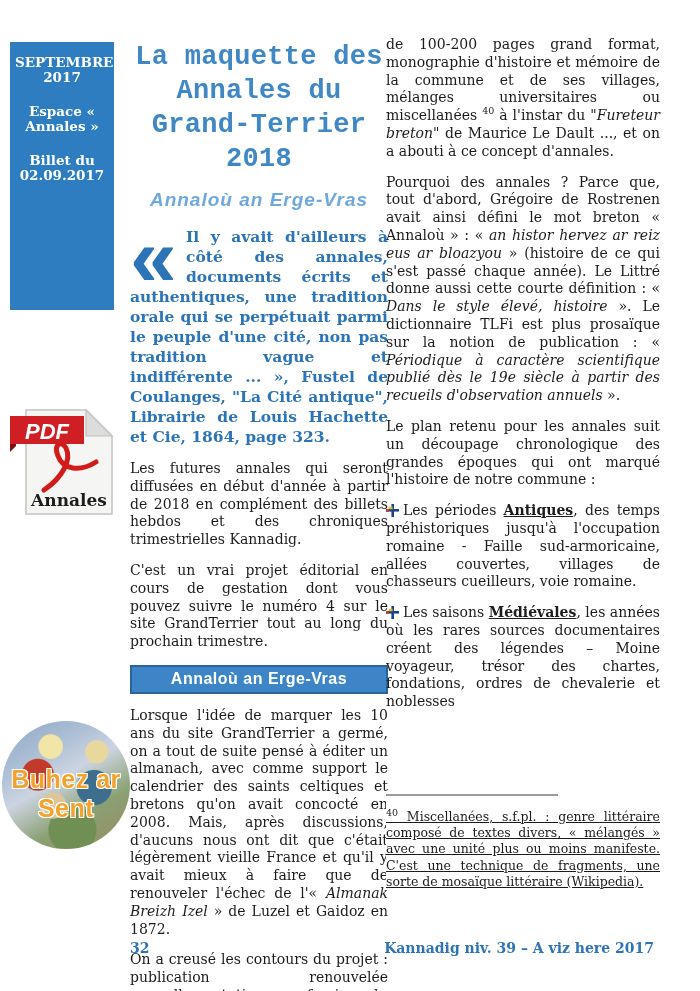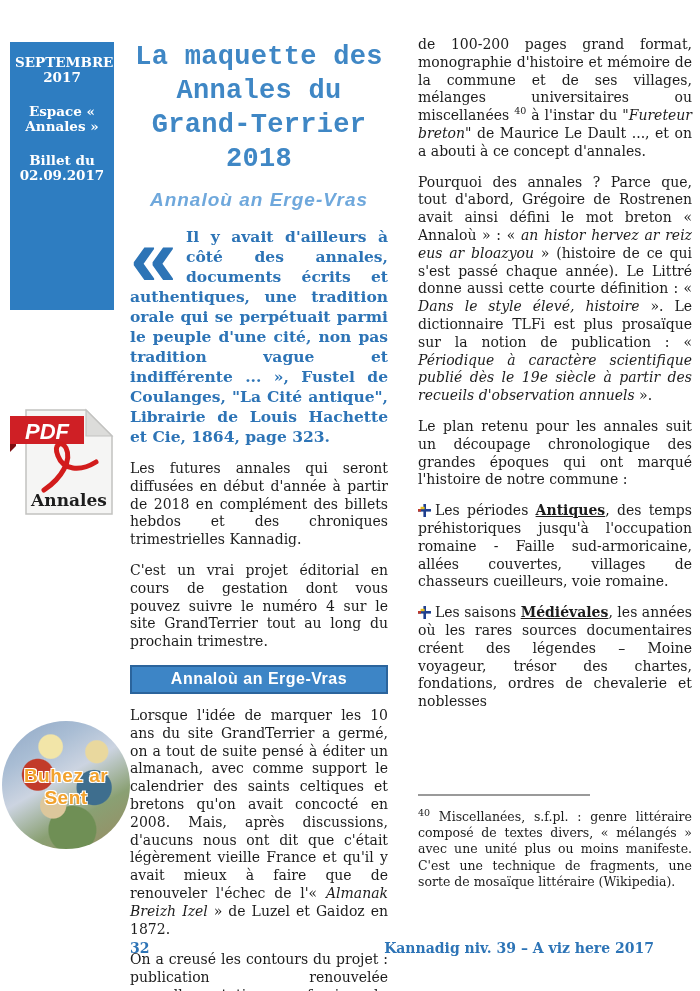--- a/index.html
+++ b/index.html
@@ -27,28 +27,28 @@
       radial-gradient(circle at 38% 20%, #f2e5a8 0 9%, rgba(0,0,0,0) 10%),
       radial-gradient(circle at 74% 24%, #e9d89e 0 8%, rgba(0,0,0,0) 9%),
       radial-gradient(circle at 40% 66%, #dcc79c 0 11%, rgba(0,0,0,0) 12%),
       radial-gradient(circle at 28% 42%, #c23b2a 0 13%, rgba(0,0,0,0) 14%),
       radial-gradient(circle at 72% 52%, #3e6e8e 0 15%, rgba(0,0,0,0) 16%),
       radial-gradient(circle at 55% 85%, #6f8f55 0 18%, rgba(0,0,0,0) 19%),
       linear-gradient(150deg, #8fa7c5 0%, #a9bdd4 25%, #ccd4e1 45%, #8aa073 70%, #9a8a62 100%);
   }
   .photo-overlay {
     position:absolute; left:0; right:0; top:44px; text-align:center;
-    font-family:"Liberation Sans", sans-serif; font-weight:bold; font-size:19px;
+    font-family:"Liberation Sans", sans-serif; font-weight:bold; font-size:25px;
     color:#f2a22d; letter-spacing:0.5px;
     text-shadow:-1px -1px 0 #fff, 1px -1px 0 #fff, -1px 1px 0 #fff, 1px 1px 0 #fff;
   }
 
   
   .left-col  { position:absolute; left:130px; top:40px; width:258px; }
-  .right-col { position:absolute; left:418px; top:36px; width:274px; height:916px; }
+  .right-col { position:absolute; left:386px; top:36px; width:274px; height:916px; }
 
   .doc-title {
     margin:0; font-family:Liberation Mono, monospace; font-weight:700;
     font-size:27px; line-height:34px; color:#3f87c5; text-align:center;
     letter-spacing:0.3px;
   }
   .doc-subtitle {
     margin:13px 0 0 0; font-family:"Liberation Sans", sans-serif;
     font-style:italic; font-weight:600; font-size:19px; color:#6fa8dc;
     text-align:center; letter-spacing:1px;
@@ -74,21 +74,21 @@
     letter-spacing:0.5px;
   }
 
   .bullet-icon { display:inline-block; width:13px; height:13px; margin-right:4px; vertical-align:-2px; }
   .kw { font-weight:bold; text-decoration:underline; }
   em { font-style:italic; }
   sup.fn { font-size:9.5px; line-height:0; vertical-align:super; }
 
   .footnote-block { position:absolute; left:0; top:758px; width:274px; background:#ffffff; }
   .footnote-rule { width:172px; height:0; border-top:2px solid #9a9a9a; margin:0 0 13px 0; }
-  .footnote { margin:0; font-size:12.5px; line-height:16.2px; text-align:justify; }
+  .footnote { margin:0; font-size:12.5px; line-height:16.2px; text-align:justify;text-decoration:underline; }
 
   .footer {
     position:absolute; left:130px; top:916px; width:524px;
     display:flex; justify-content:space-between; align-items:baseline;
     color:#2d74b6; font-weight:bold; font-size:14px;margin-top:24px;
   }
 </style>
 </head>
 <body>
 

